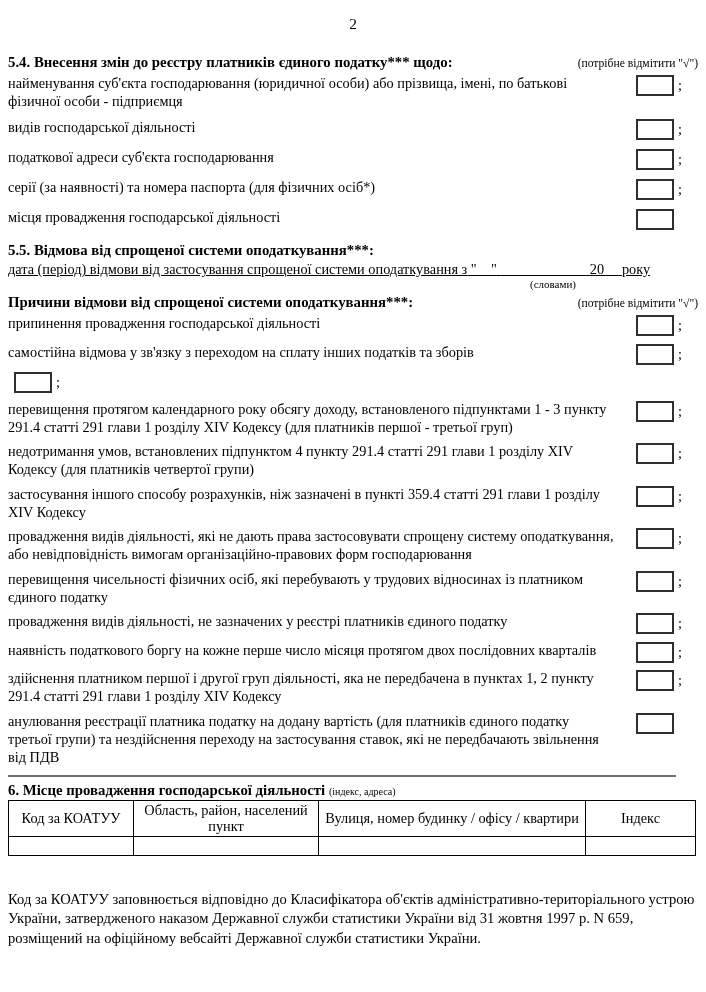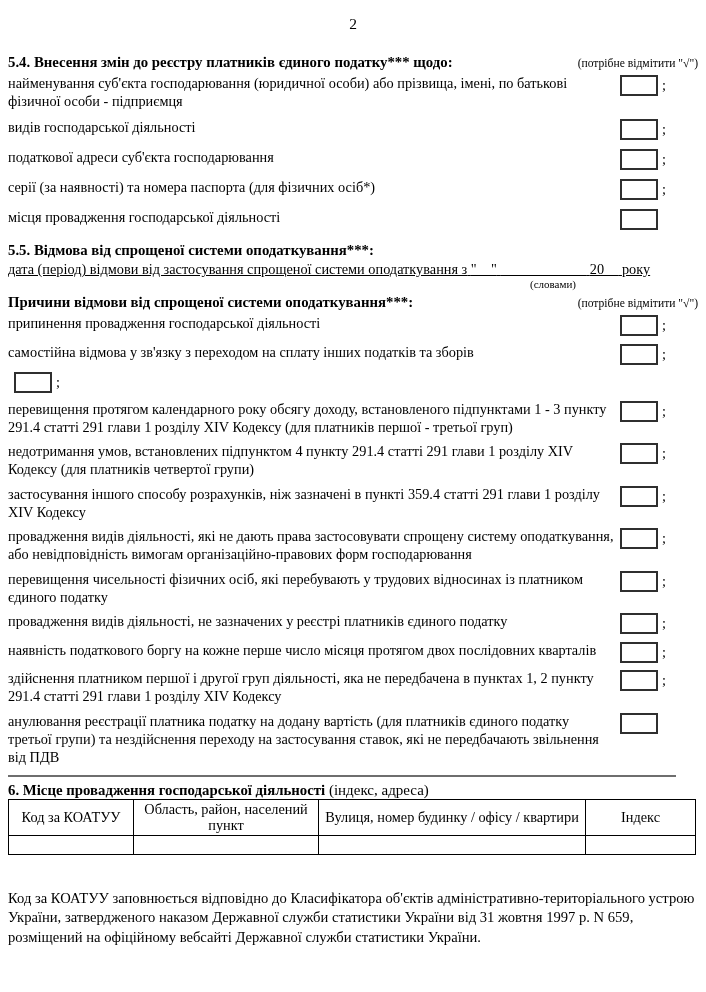--- a/index.html
+++ b/index.html
@@ -5,35 +5,35 @@
   html,body { margin:0; padding:0; background:#fff; }
   body { font-family:"Liberation Serif", serif; color:#000; }
   .page { width:706px; height:992px; box-sizing:border-box; padding:14px 8px 0 8px;
           background:#fff; overflow:hidden; position:relative; }
   .pagenum { text-align:center; font-size:15.5px; line-height:19px; margin-bottom:20px; }
 
   .sec-head-row { display:flex; align-items:center; margin-bottom:2px; }
   .sec-title { font-weight:bold; font-size:14.8px; line-height:19px; }
   .note { margin-left:auto; font-size:11.6px; line-height:14px; padding-top:3px; white-space:nowrap; }
 
-  .item { display:flex; align-items:flex-start; margin-bottom:6.5px; }
+  .item { display:flex; align-items:flex-start; margin-bottom:6.5px;gap:16px; }
   .s54 .item { margin-bottom:8px; }
   .item-text { width:606px; font-size:14.3px; line-height:18px; }
   .cb-cell { flex:1; display:flex; align-items:flex-start; padding-top:1px; padding-left:6px; }
   .cb { width:38px; height:21px; box-sizing:border-box; border:2px solid #2f2f2f; background:#fff; }
   .cb-suffix { margin-left:4px; font-size:14.3px; line-height:20px; }
 
   .s55-title { margin-top:11px; }
   .date-line { font-size:14.3px; line-height:18px; white-space:nowrap;text-decoration:underline; }
   .slovami { font-size:11px; line-height:13px; padding-left:522px; margin-bottom:2px; white-space:nowrap; }
 
   .hrule { margin-top:9px; width:668px; border-top:2px solid #6e6e6e; height:0; }
   .s6-head { margin-top:5px; font-size:14.8px; line-height:17px; }
   .s6-head .bold { font-weight:bold; }
-  .s6-sub { font-weight:normal; font-size:15px; }
+  .s6-sub { font-weight:normal; font-size:10px; }
 
   table.addr { border-collapse:collapse; width:687px; table-layout:fixed; }
   .addr th, .addr td { border:1px solid #000; }
   .addr th { font-weight:normal; font-size:14.3px; line-height:16.5px; padding:1px 2px;
              text-align:center; vertical-align:middle; }
   .addr td { height:16px; }
 
   .footer-note { margin-top:34px; width:690px; font-size:14.6px; line-height:19.5px; }
 </style>
 </head>

